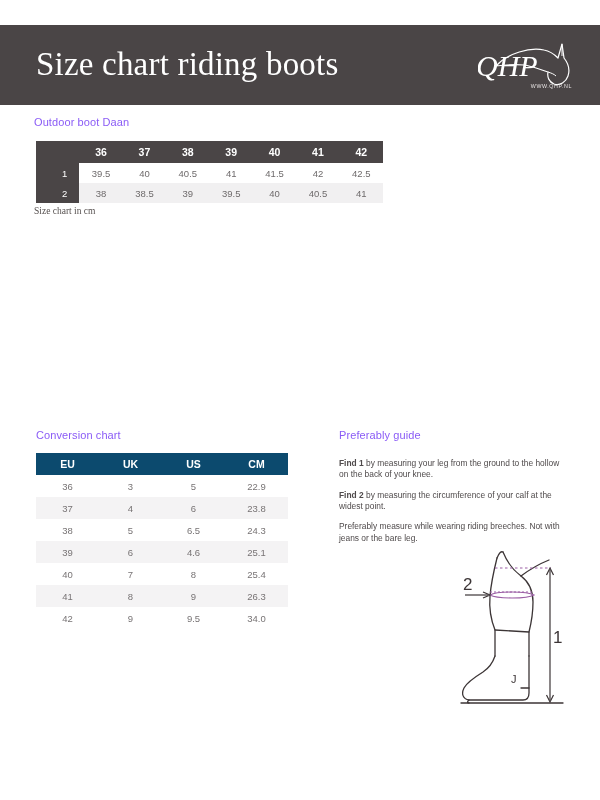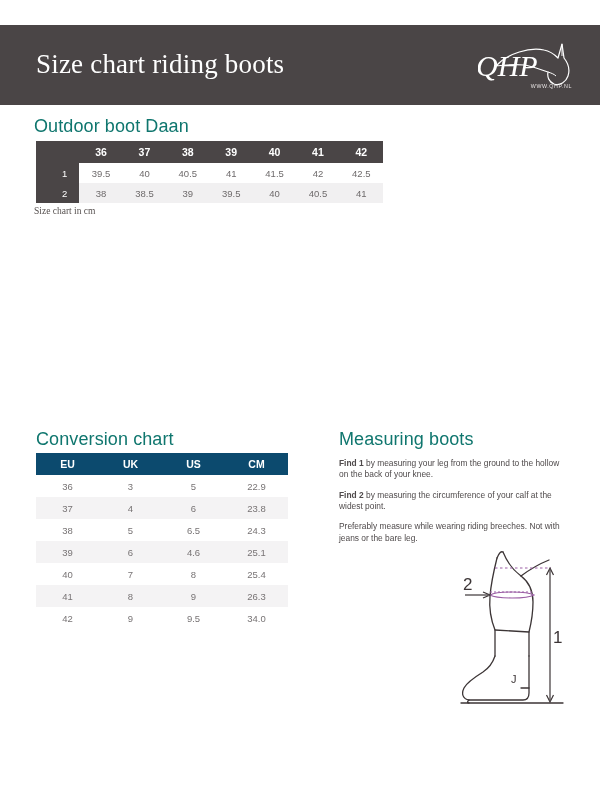--- a/index.html
+++ b/index.html
@@ -24,21 +24,21 @@
     height: 80px;
     background: #4a4546;
     display: flex;
     align-items: center;
     justify-content: space-between;
     box-sizing: border-box;
     padding: 0 22px 0 36px;
   }
   #page-title {
     font-family: "Liberation Serif", serif;
-    font-size: 27px;
+    font-size: 33px;
     color: #ffffff;
     letter-spacing: 0.2px;
     line-height: 1;
     margin-top: -2px;
   }
   #brand-logo {
     position: relative;
     width: 100px;
     height: 58px;
   }
@@ -49,22 +49,22 @@
     bottom: 5px;
     font-size: 5.3px;
     letter-spacing: 0.6px;
     color: #e8e4e4;
     font-family: "Liberation Sans", sans-serif;
   }
 
   
   .section-heading {
     position: absolute;
-    color: #0f766e;
-    font-size: 18px;
+    color: #8b5cf6;
+    font-size: 11px;
     letter-spacing: 0.1px;
     white-space: nowrap;
     text-align: center;
   }
   #outdoor-heading { left: 34px; top: 116px; }
   #conversion-heading { left: 36px; top: 429px; }
   #measuring-heading { left: 339px; top: 429px; }
 
   
   #size-table {
@@ -271,21 +271,21 @@
     </tr>
     <tr class="row-odd">
       <td>42</td>
       <td>9</td>
       <td>9.5</td>
       <td>34.0</td>
     </tr>
   </tbody>
 </table>
 
-<div class="section-heading" id="measuring-heading">Measuring boots</div>
+<div class="section-heading" id="measuring-heading">Preferably guide</div>
 
 <div id="measuring-text">
   <p><b>Find 1</b><span> by measuring your leg from the ground to the hollow on the back of your knee.</span></p>
   <p><b>Find 2</b><span> by measuring the circumference of your calf at the widest point.</span></p>
   <p class="spaced">Preferably measure while wearing riding breeches. Not with jeans or the bare leg.</p>
 </div>
 
 <div id="boot-figure">
   <svg width="135" height="165" viewBox="0 0 135 165" xmlns="http://www.w3.org/2000/svg">
     <g fill="none" stroke="#3c3536" stroke-width="1.3" stroke-linejoin="round" stroke-linecap="round">

